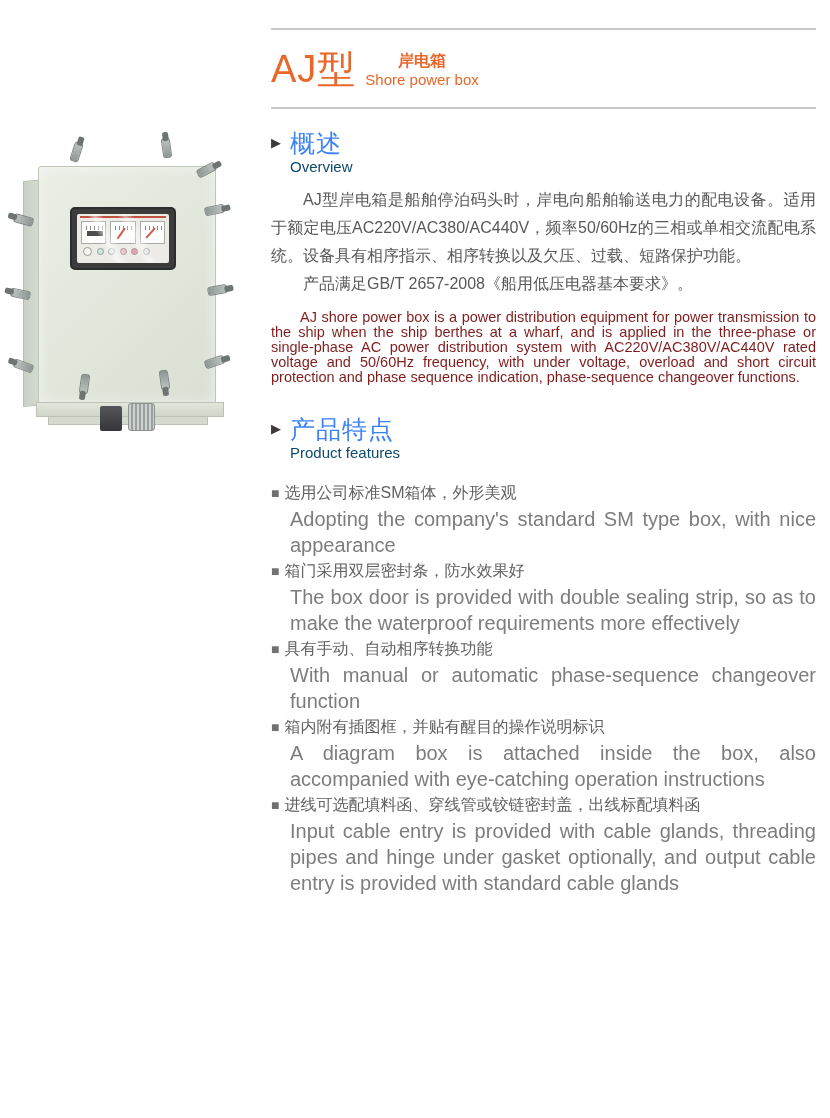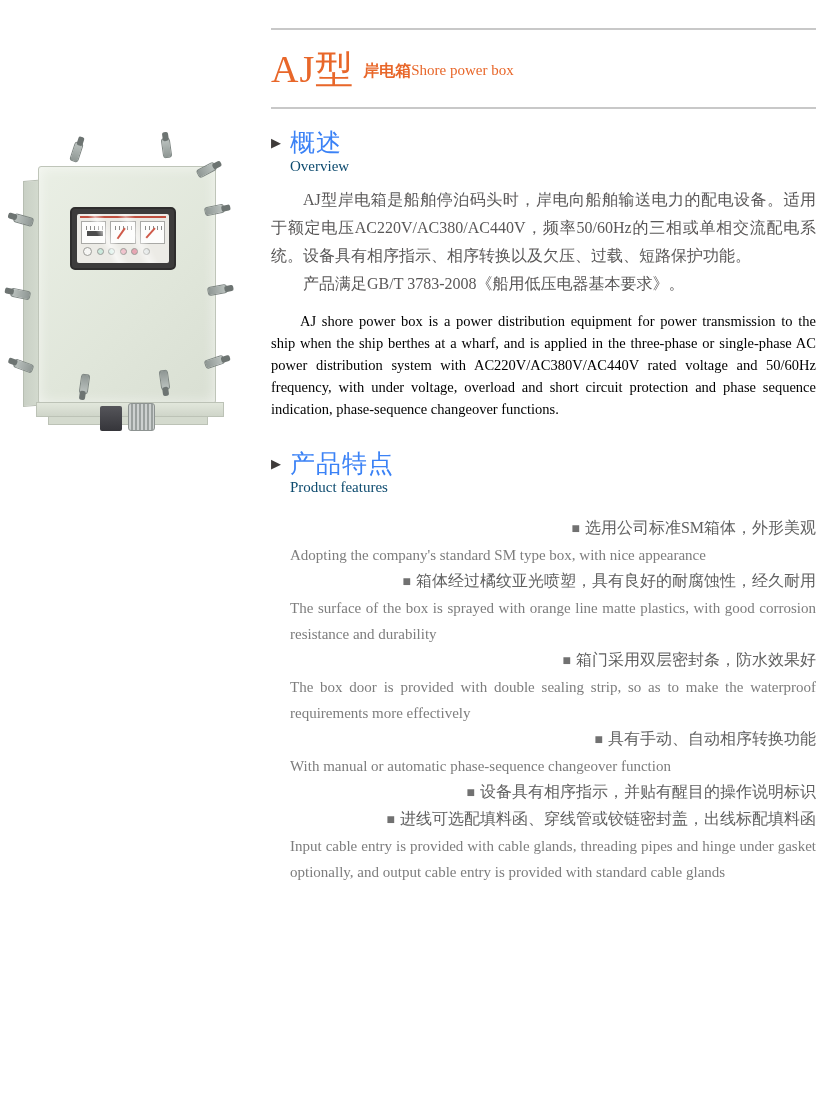--- a/index.html
+++ b/index.html
@@ -2,66 +2,66 @@
 <html><head>
 <meta charset="utf-8">
 <style>
   * { margin:0; padding:0; box-sizing:border-box; }
   html,body { background:#ffffff; }
   body {
     width:830px; height:1118px; position:relative;
     font-family:"Liberation Sans", sans-serif;
     overflow:hidden;
   }
-  .page { position:relative; width:830px; height:1118px; background:#fff;font-family:Liberation Serif, serif; }
+  .page { position:relative; width:830px; height:1118px; background:#fff; }
 
   
   .right-col { position:absolute; left:271px; top:0; width:545px; }
   .rule { height:2px; background:#c8c8c8; }
   .rule-top { margin-top:28px; }
   .rule-under-title { margin-top:13px; }
 
   
   .title-block { margin-top:14px; display:flex; align-items:center; gap:9px; height:50px; }
   .title-model {
     font-size:38px; line-height:44px; color:#e8672a;
     letter-spacing:1px; font-weight:normal;
   }
-  .title-sub { display:flex; flex-direction:row; justify-content:center; padding-top:2px;align-items:center; }
+  .title-sub { display:flex; flex-direction:column; justify-content:center; padding-top:2px;align-items:center; }
   .title-sub-cn { font-size:16px; font-weight:bold; color:#e8672a; line-height:19px; }
   .title-sub-en { font-size:15px; color:#e8672a; line-height:19px; }
 
   
   .sec-head { display:flex; align-items:flex-start; gap:9px; }
   .sec-head-overview { margin-top:20px; }
   .sec-head-features { margin-top:30px; }
   .sec-marker { font-size:13px; color:#3e3a39; line-height:13px; padding-top:7px; }
   .sec-cn { font-size:25px; color:#3b82f6; line-height:28px; letter-spacing:1px; }
   .sec-en { font-size:15px; color:#0c4a6e; line-height:19px; }
 
   
   .cn-paras { margin-top:10px; }
   .cn-para {
     font-size:16px; line-height:28px; color:#595757;
     text-align:justify; text-indent:2em;
   }
   .en-paras { margin-top:12px; }
   .en-para {
-    font-size:14.5px; line-height:22px; color:#000000;
+    font-size:14.5px; line-height:15px; color:#7f1d1d;
     text-align:justify; text-indent:2em;
   }
 
   
   .feature-list { margin-top:18px; list-style:none; }
   .feature-cn {
-    font-size:16px; line-height:26px; color:#616161; text-align:right;
+    font-size:16px; line-height:26px; color:#616161; text-align:left;
   }
   .feature-sq { color:#717171; font-size:14px; margin-right:5px; }
   .feature-en {
-    font-size:15px; line-height:26px; color:#7d7d7d;
+    font-size:20px; line-height:26px; color:#7d7d7d;
     padding-left:19px; text-align:justify;
   }
 
   
   .photo { position:absolute; left:14px; top:134px; width:252px; height:330px; }
   .pbox-side {
     position:absolute; left:9px; top:46px; width:24px; height:226px;
     background:linear-gradient(90deg,#c9d0c5,#d8dfd3);
     border:1px solid #b7beb2; transform:skewY(-5deg);
   }
@@ -203,54 +203,51 @@
     <div class="sec-head sec-head-overview">
       <span class="sec-marker">▶</span>
       <div>
         <div class="sec-cn">概述</div>
         <div class="sec-en">Overview</div>
       </div>
     </div>
 
     <div class="cn-paras">
       <p class="cn-para">AJ型岸电箱是船舶停泊码头时，岸电向船舶输送电力的配电设备。适用于额定电压AC220V/AC380/AC440V，频率50/60Hz的三相或单相交流配电系统。设备具有相序指示、相序转换以及欠压、过载、短路保护功能。</p>
-      <p class="cn-para">产品满足GB/T 3783-2008《船用低压电器基本要求》。</p>
+      <p class="cn-para">产品满足GB/T 2657-2008《船用低压电器基本要求》。</p>
     </div>
 
     <div class="en-paras">
       <p class="en-para">AJ shore power box is a power distribution equipment for power transmission to the ship when the ship berthes at a wharf, and is applied in the three-phase or single-phase AC power distribution system with AC220V/AC380V/AC440V rated voltage and 50/60Hz frequency, with under voltage, overload and short circuit protection and phase sequence indication, phase-sequence changeover functions.</p>
     </div>
 
     <div class="sec-head sec-head-features">
       <span class="sec-marker">▶</span>
       <div>
         <div class="sec-cn">产品特点</div>
         <div class="sec-en">Product features</div>
       </div>
     </div>
 
     <ul class="feature-list">
       <li>
         <div class="feature-cn"><span class="feature-sq">■</span><span>选用公司标准SM箱体，外形美观</span></div>
         <div class="feature-en">Adopting the company's standard SM type box, with nice appearance</div>
       </li>
       <li>
-        <div class="feature-cn"><span class="feature-sq">■</span><span>箱体经过橘纹亚光喷塑，具有良好的耐腐蚀性，经久耐用</span></div>
-        <div class="feature-en">The surface of the box is sprayed with orange line matte plastics, with good corrosion resistance and durability</div>
-      </li>
-      <li>
         <div class="feature-cn"><span class="feature-sq">■</span><span>箱门采用双层密封条，防水效果好</span></div>
         <div class="feature-en">The box door is provided with double sealing strip, so as to make the waterproof requirements more effectively</div>
       </li>
       <li>
         <div class="feature-cn"><span class="feature-sq">■</span><span>具有手动、自动相序转换功能</span></div>
         <div class="feature-en">With manual or automatic phase-sequence changeover function</div>
       </li>
       <li>
-        <div class="feature-cn"><span class="feature-sq">■</span><span>设备具有相序指示，并贴有醒目的操作说明标识</span></div>
+        <div class="feature-cn"><span class="feature-sq">■</span><span>箱内附有插图框，并贴有醒目的操作说明标识</span></div>
+        <div class="feature-en">A diagram box is attached inside the box, also accompanied with eye-catching operation instructions</div>
       </li>
       <li>
         <div class="feature-cn"><span class="feature-sq">■</span><span>进线可选配填料函、穿线管或铰链密封盖，出线标配填料函</span></div>
         <div class="feature-en">Input cable entry is provided with cable glands, threading pipes and hinge under gasket optionally, and output cable entry is provided with standard cable glands</div>
       </li>
     </ul>
 
   </div>
 </div>
 

